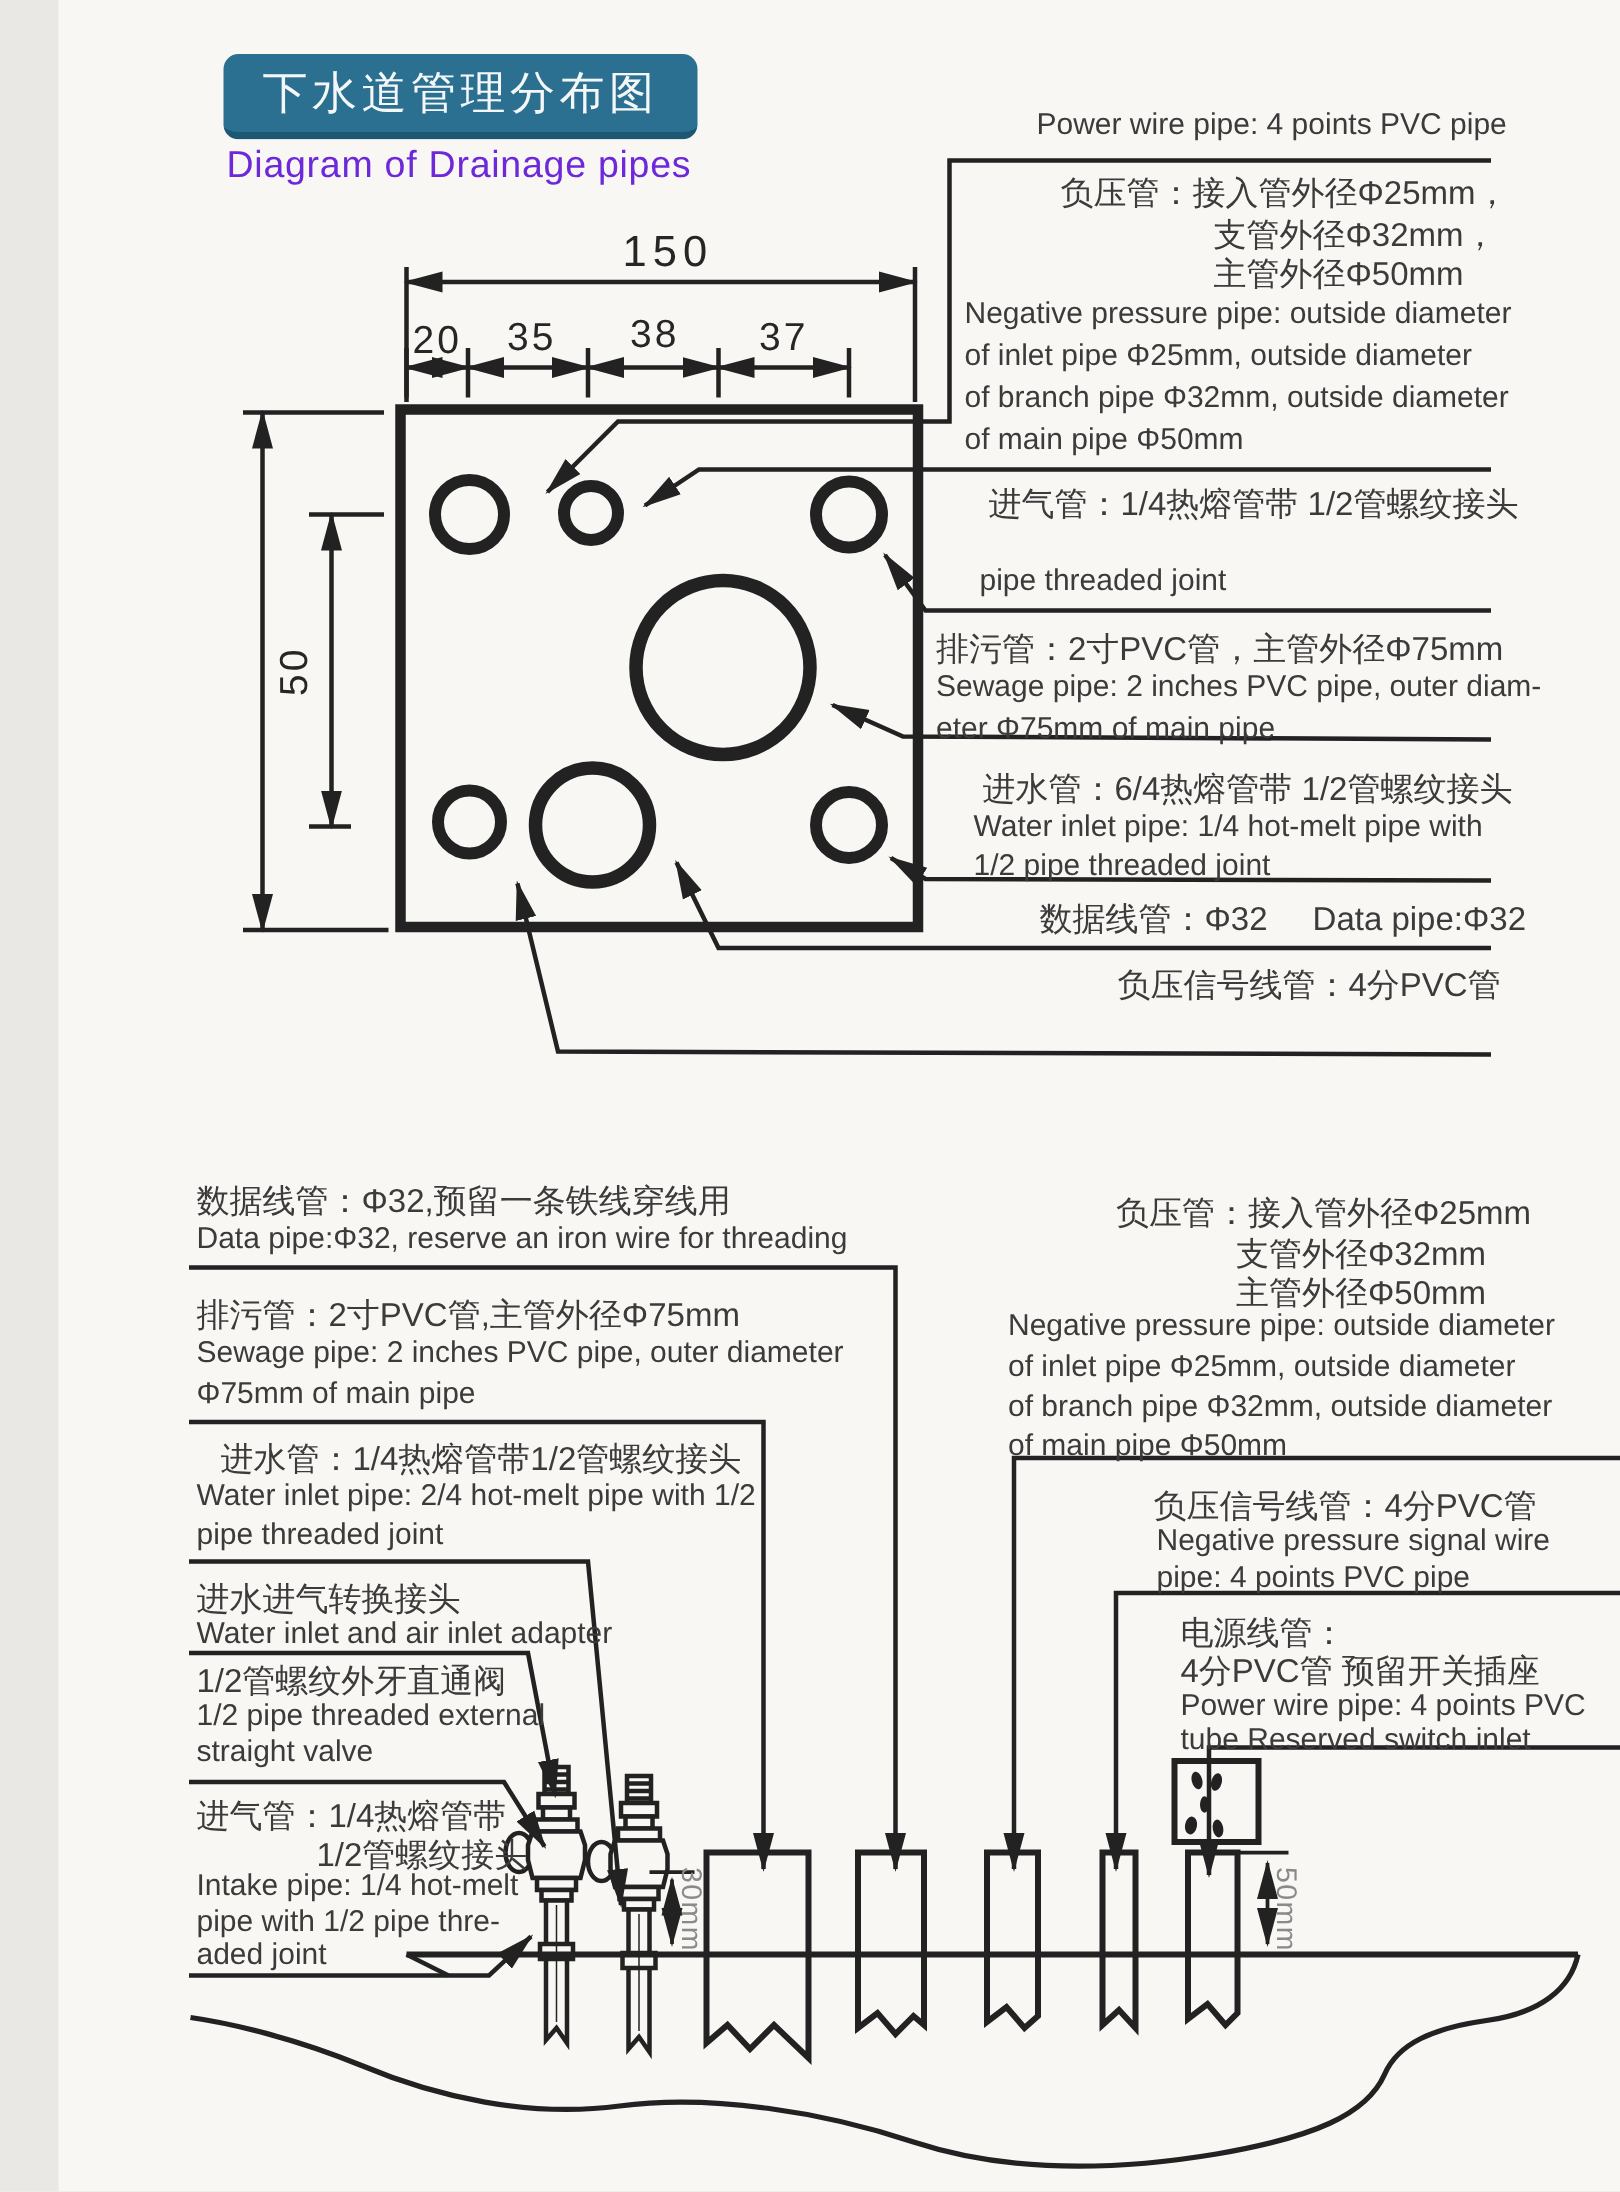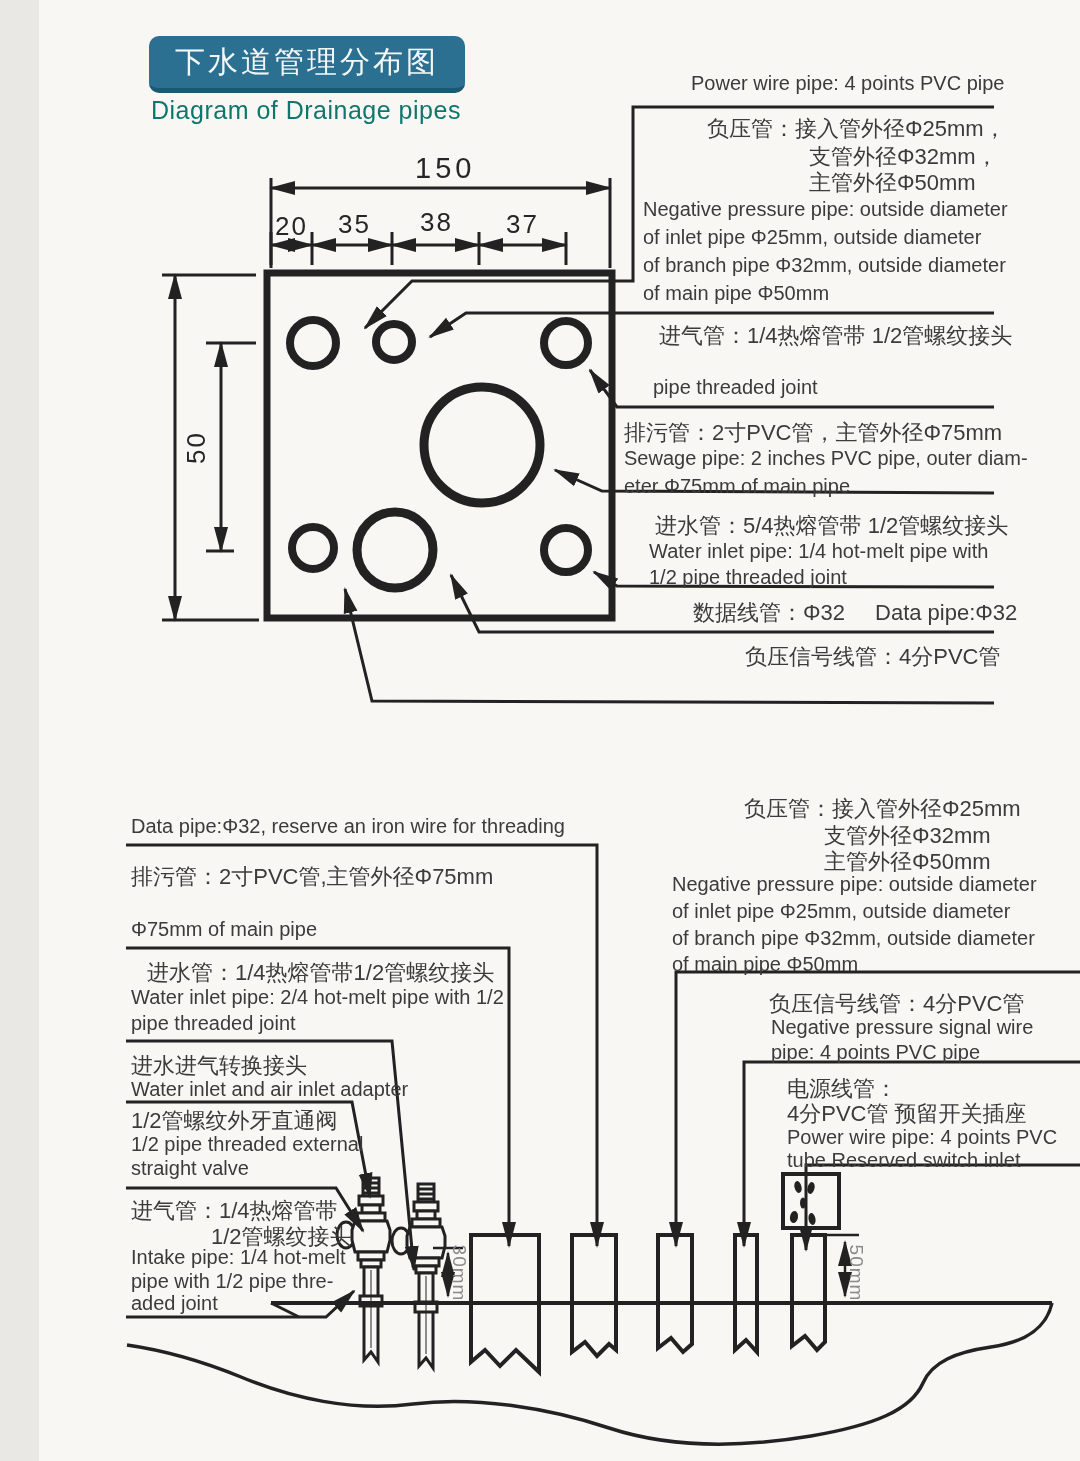--- a/index.html
+++ b/index.html
@@ -18,21 +18,21 @@
   .zh{font-size:22px;}
   .dim{font-size:26px;color:#262626;letter-spacing:2px;font-weight:500;}
   .dim-big{font-size:29px;letter-spacing:4px;}
   .rot-ccw{transform:rotate(-90deg);transform-origin:center;}
   .rot-cw{transform:rotate(90deg);transform-origin:center;color:var(--dim_gray);font-size:19px;letter-spacing:1px;}
   .badge{
     position:absolute;left:110px;top:36px;background:var(--accent);
     border-bottom:5px solid var(--accent-dark);border-radius:10px;
     color:#f4f7f8;font-size:30px;letter-spacing:3px;padding:6px 26px 5px 26px;
   }
-  .subtitle{position:absolute;left:112px;top:96px;font-size:25px;color:#0f766e;letter-spacing:0.5px;}
+  .subtitle{position:absolute;left:112px;top:96px;font-size:25px;color:#6d28d9;letter-spacing:0.5px;}
   .gap{margin-left:30px;}
 </style>
 </head>
 <body>
 
 <div id="stage">
 
   <svg id="diagram-svg" width="1080" height="1461" viewBox="0 0 1080 1461">
     <defs>
       <marker id="mEnd" markerUnits="userSpaceOnUse" markerWidth="26" markerHeight="16" refX="24" refY="8" orient="auto">
@@ -191,33 +191,35 @@
   <div class="t" style="left:604px;top:254px">of branch pipe Φ32mm, outside diameter</div>
   <div class="t" style="left:604px;top:282px">of main pipe Φ50mm</div>
 
   <div class="t zh" style="left:620px;top:321px">进气管：1/4热熔管带 1/2管螺纹接头</div>
   <div class="t" style="left:614px;top:376px">pipe threaded joint</div>
 
   <div class="t zh" style="left:585px;top:418px">排污管：2寸PVC管，主管外径Φ75mm</div>
   <div class="t" style="left:585px;top:447px">Sewage pipe: 2 inches PVC pipe, outer diam-</div>
   <div class="t" style="left:585px;top:475px">eter Φ75mm of main pipe</div>
 
-  <div class="t zh" style="left:616px;top:511px">进水管：5/4热熔管带 1/2管螺纹接头</div>
+  <div class="t zh" style="left:616px;top:511px">进水管：6/4热熔管带 1/2管螺纹接头</div>
   <div class="t" style="left:610px;top:540px">Water inlet pipe: 1/4 hot-melt pipe with</div>
   <div class="t" style="left:610px;top:566px">1/2 pipe threaded joint</div>
 
   <div class="t zh" style="left:654px;top:598px">
     <span>数据线管：Φ32</span><span class="gap">Data pipe:Φ32</span>
   </div>
 
   <div class="t zh" style="left:706px;top:642px">负压信号线管：4分PVC管</div>
 
+  <div class="t zh" style="left:92px;top:786px">数据线管：Φ32,预留一条铁线穿线用</div>
   <div class="t" style="left:92px;top:815px">Data pipe:Φ32, reserve an iron wire for threading</div>
 
   <div class="t zh" style="left:92px;top:862px">排污管：2寸PVC管,主管外径Φ75mm</div>
+  <div class="t" style="left:92px;top:891px">Sewage pipe: 2 inches PVC pipe, outer diameter</div>
   <div class="t" style="left:92px;top:918px">Φ75mm of main pipe</div>
 
   <div class="t zh" style="left:108px;top:958px">进水管：1/4热熔管带1/2管螺纹接头</div>
   <div class="t" style="left:92px;top:986px">Water inlet pipe: 2/4 hot-melt pipe with 1/2</div>
   <div class="t" style="left:92px;top:1012px">pipe threaded joint</div>
 
   <div class="t zh" style="left:92px;top:1051px">进水进气转换接头</div>
   <div class="t" style="left:92px;top:1078px">Water inlet and air inlet adapter</div>
 
   <div class="t zh" style="left:92px;top:1106px">1/2管螺纹外牙直通阀</div>

